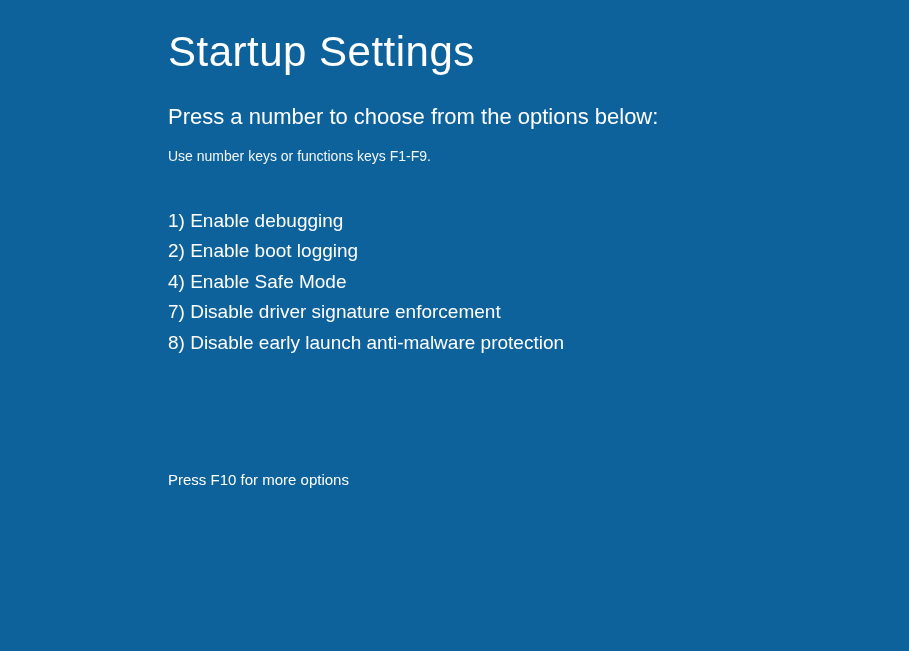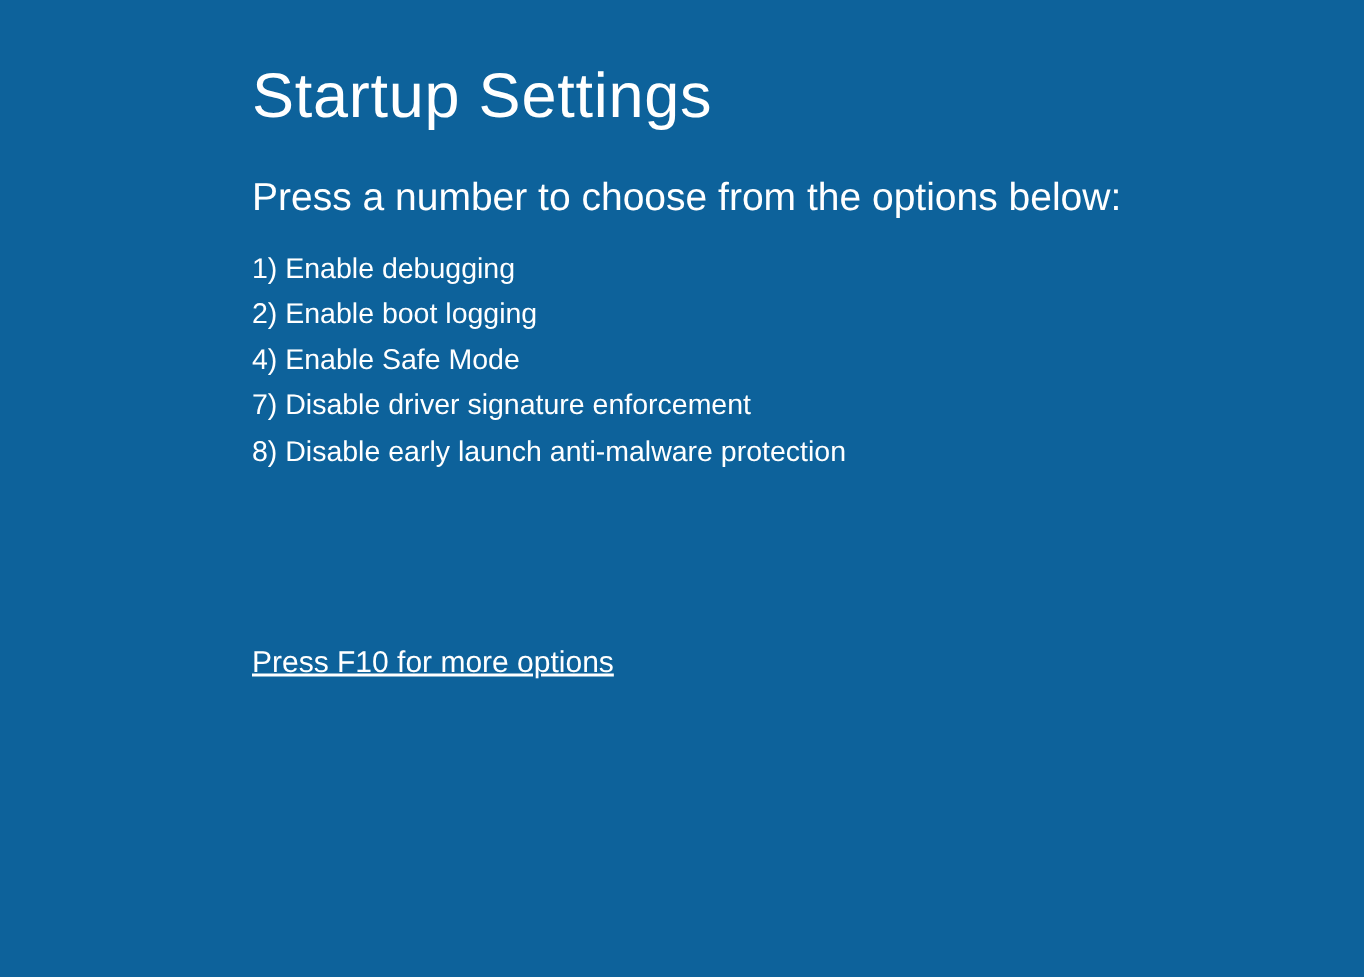--- a/index.html
+++ b/index.html
@@ -10,60 +10,60 @@
     body {
       width: 909px;
       height: 651px;
       background-color: #0d629b;
       font-family: "Segoe UI", "Segoe UI Light", Arial, sans-serif;
       color: #ffffff;
       overflow: hidden;
     }
     .container {
       padding-left: 168px;
-      padding-top: 40px;
+      padding-top: 28px;
     }
     .title {
       font-size: 42px;
       font-weight: 300;
       letter-spacing: 0.5px;
       margin-bottom: 28px;
     }
     .subtitle {
-      font-size: 26px;
+      font-size: 22px;
       font-weight: 400;
       margin-bottom: 18px;
     }
     .hint {
       font-size: 14px;
       font-weight: 400;
       margin-bottom: 42px;
       opacity: 0.95;
     }
     .options {
       margin-bottom: 110px;
     }
     .option {
       font-size: 19px;
       font-weight: 400;
       line-height: 1.6;
     }
     .footer-line {
-      font-size: 20px;
+      font-size: 15px;
       font-weight: 400;
       line-height: 1.55;
-      text-decoration: underline;
     }
   </style>
 </head>
 <body>
 
 <div class="container">
   <h1 class="title">Startup Settings</h1>
   <div class="subtitle">Press a number to choose from the options below:</div>
+  <div class="hint">Use number keys or functions keys F1-F9.</div>
 
   <div class="options">
     <div class="option">1) Enable debugging</div>
     <div class="option">2) Enable boot logging</div>
     <div class="option">4) Enable Safe Mode</div>
     <div class="option">7) Disable driver signature enforcement</div>
     <div class="option">8) Disable early launch anti-malware protection</div>
   </div>
 
   <div class="footer-line">Press F10 for more options</div>

